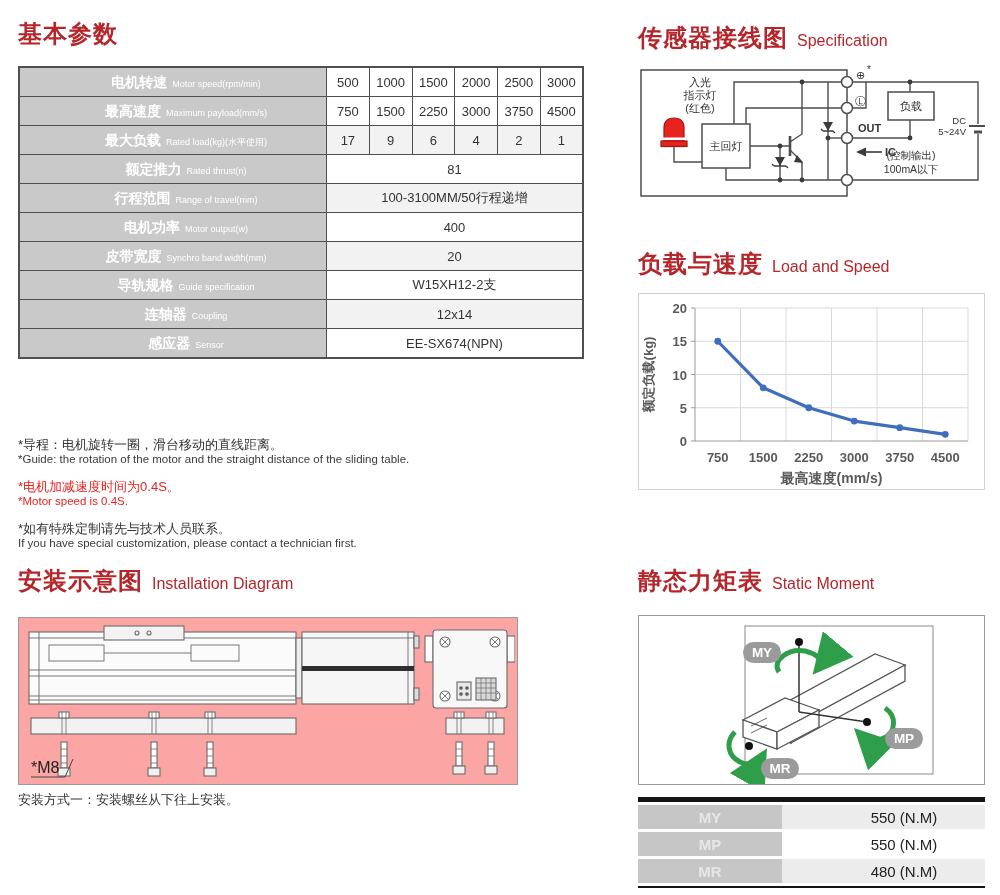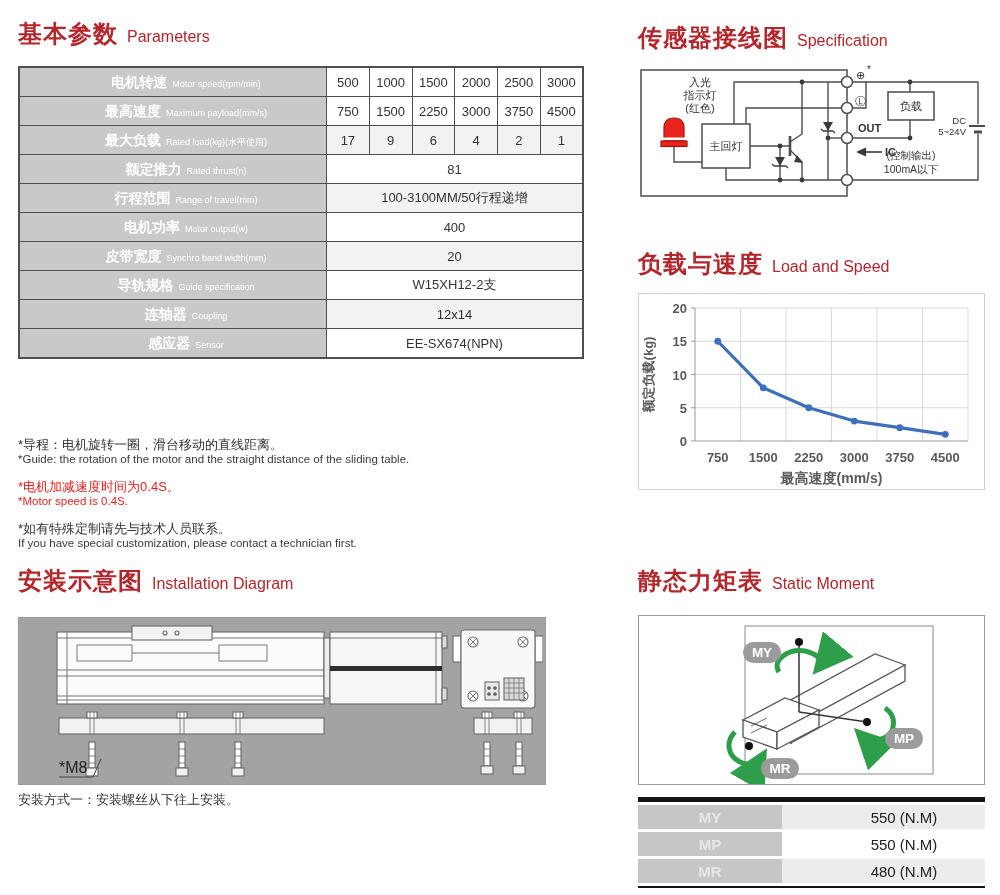--- a/index.html
+++ b/index.html
@@ -23,21 +23,21 @@
   
   .footnotes{position:absolute;left:18px;top:437px;}
   .fgroup{margin-bottom:13px;}
   .fgroup .zh{font-size:13px;line-height:15px;}
   .fgroup .en{font-size:11.5px;line-height:14px;color:#3a3a3a;}
   .fgroup.red .zh,.fgroup.red .en{color:var(--note-red);}
 
   
   .wiring-wrap{position:absolute;left:638px;top:62px;width:347px;height:140px;}
   .chart-panel{position:absolute;left:638px;top:293px;width:345px;height:195px;border:1px solid #ccd2d8;background:#fff;}
-  .install-panel{position:absolute;left:18px;top:617px;width:498px;height:166px;border:1px solid #9a9a9a;background:#a3a3a3;padding-left:28px;}
+  .install-panel{position:absolute;left:18px;top:617px;width:498px;height:166px;border:1px solid #9a9a9a;background:#fca5a5;}
   .install-caption{position:absolute;left:18px;top:791px;font-size:13px;color:#333;}
   .moment-panel{position:absolute;left:638px;top:615px;width:345px;height:168px;border:1px solid #9a9a9a;background:#fff;}
 
   
   .moment-table{position:absolute;left:638px;top:797px;width:347px;}
   .m-top{height:5px;background:#141414;}
   .m-row{display:flex;height:24px;margin-top:3px;}
   .m-label{width:144px;background:#c6c6c6;color:#e6e6e6;font-weight:bold;font-size:15px;
            display:flex;align-items:center;justify-content:center;}
   .m-value{flex:1;background:#ececec;color:#222;font-size:15px;
@@ -54,21 +54,21 @@
   .axis-label{font-size:14px;font-weight:700;fill:#595959;}
   .axis-label-y{font-size:13px;font-weight:600;fill:#595959;}
   .pill-t{font-size:13.5px;font-weight:bold;fill:#fff;}
   .m8-t{font-size:16px;fill:#222;}
 </style>
 </head>
 <body>
 
 <div class="page">
 
-  <div class="sec-title" style="left:18px;top:18px;">
+  <div class="sec-title" style="left:18px;top:18px;flex-direction:column;">
     <span class="zh">基本参数</span>
     <span class="en">Parameters</span>
   </div>
   <div class="sec-title" style="left:638px;top:22px;">
     <span class="zh">传感器接线图</span>
     <span class="en">Specification</span>
   </div>
   <div class="sec-title" style="left:18px;top:565px;">
     <span class="zh">安装示意图</span>
     <span class="en">Installation Diagram</span>

